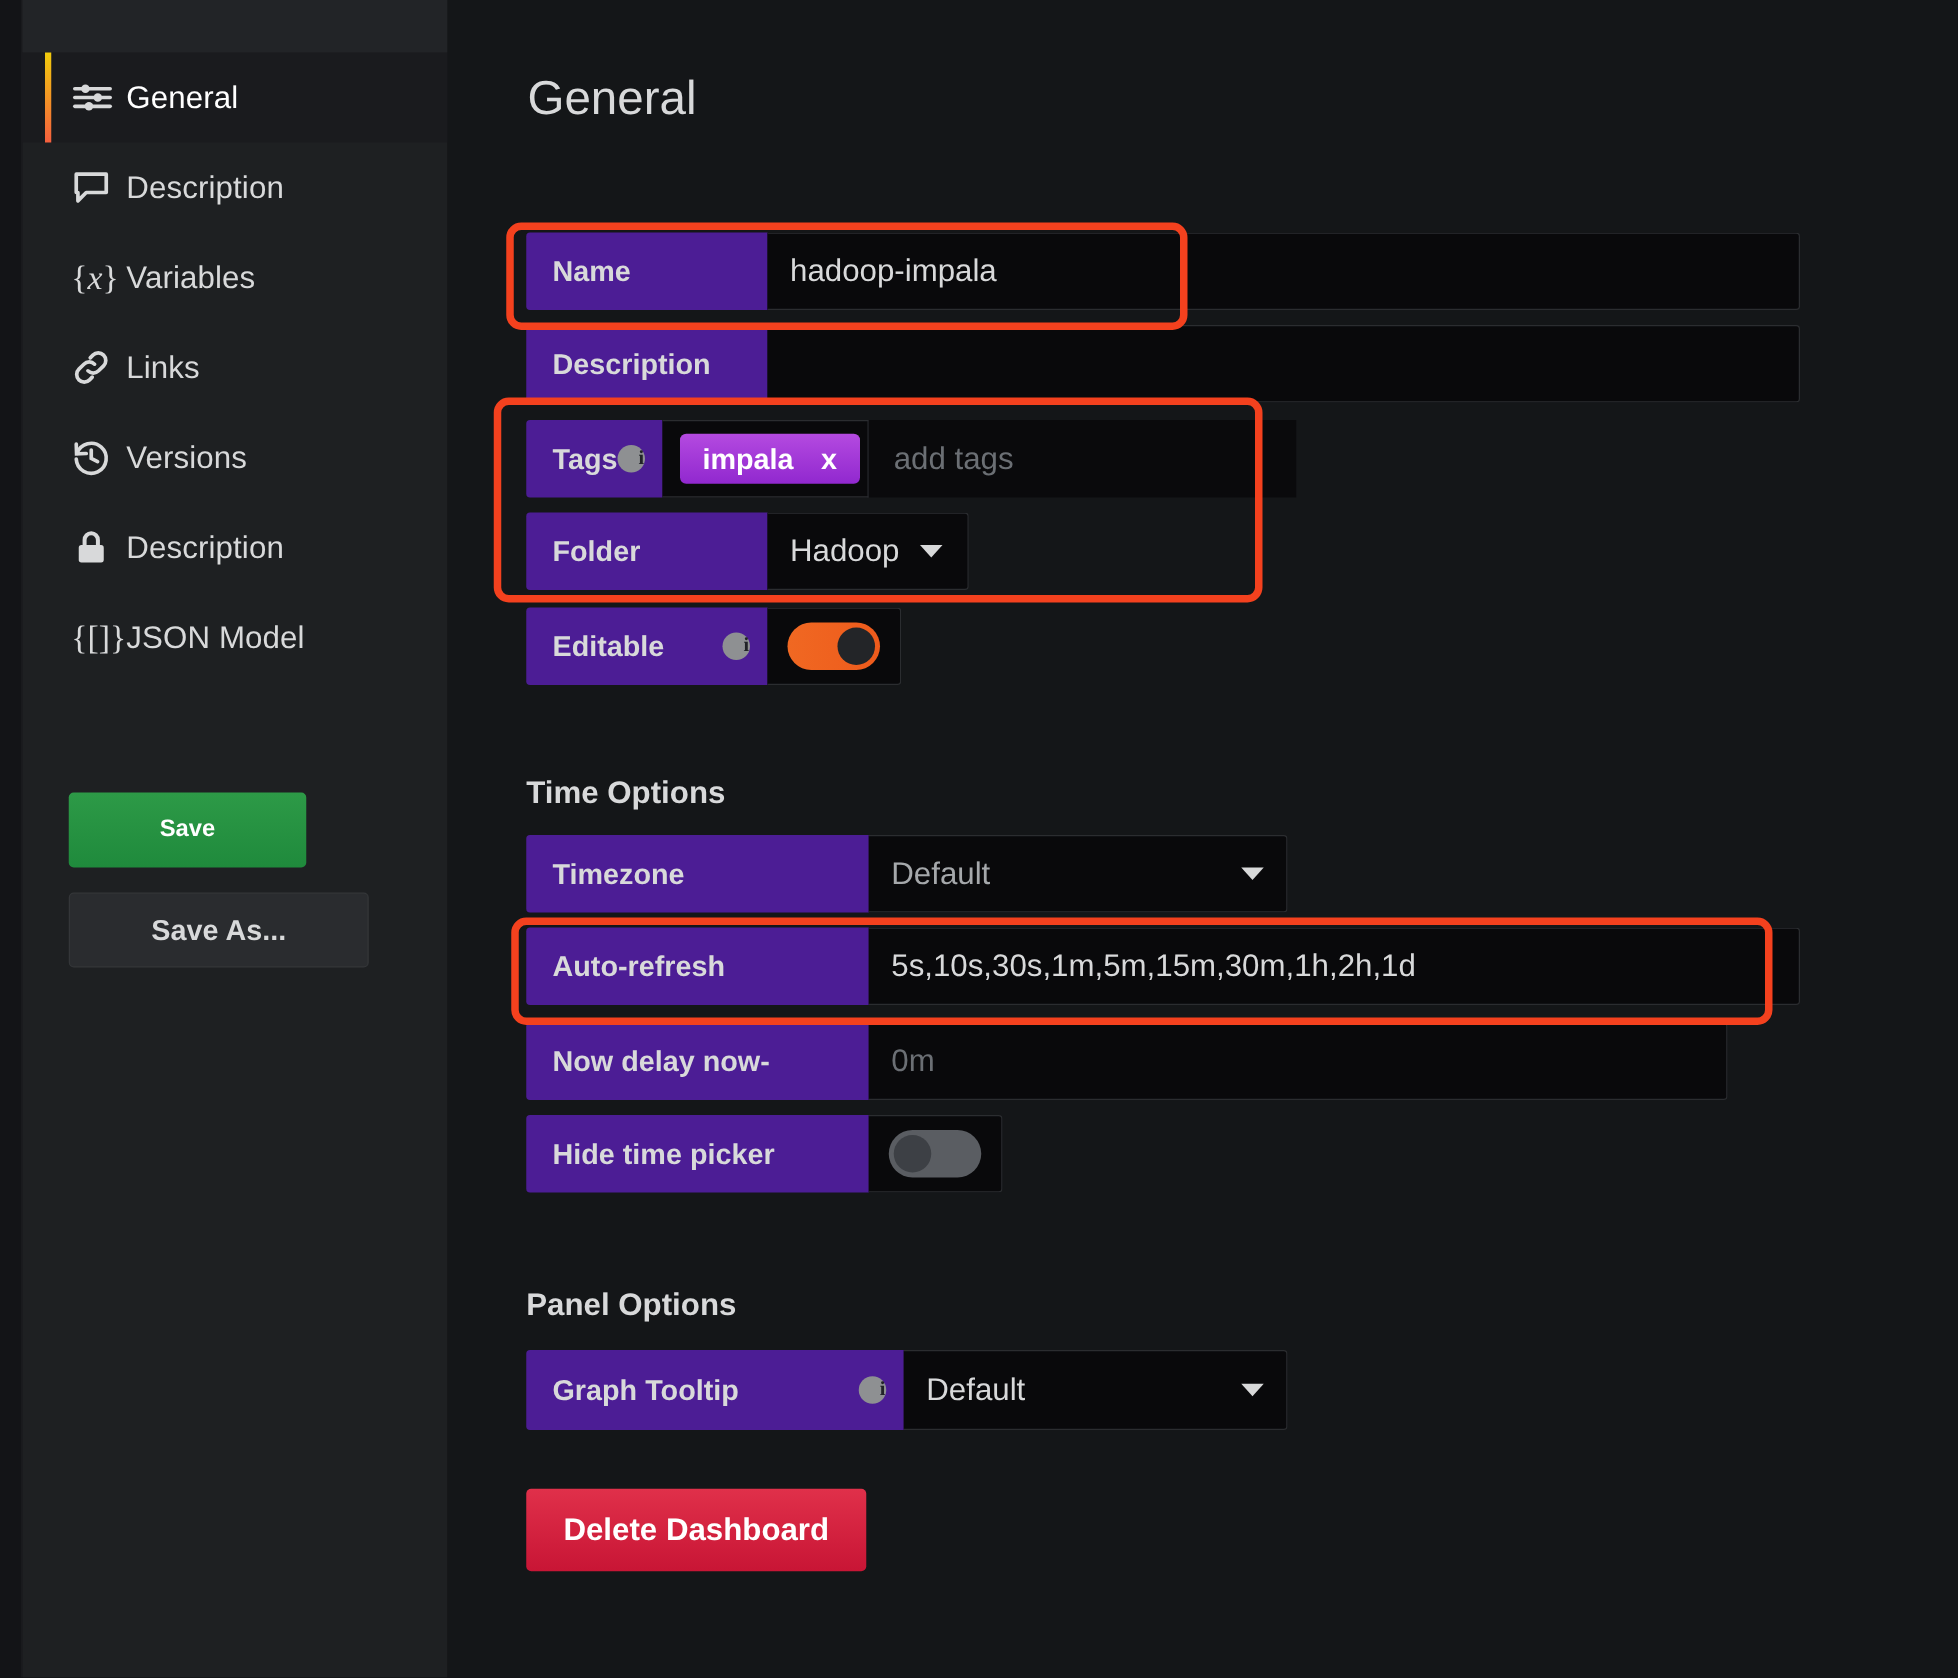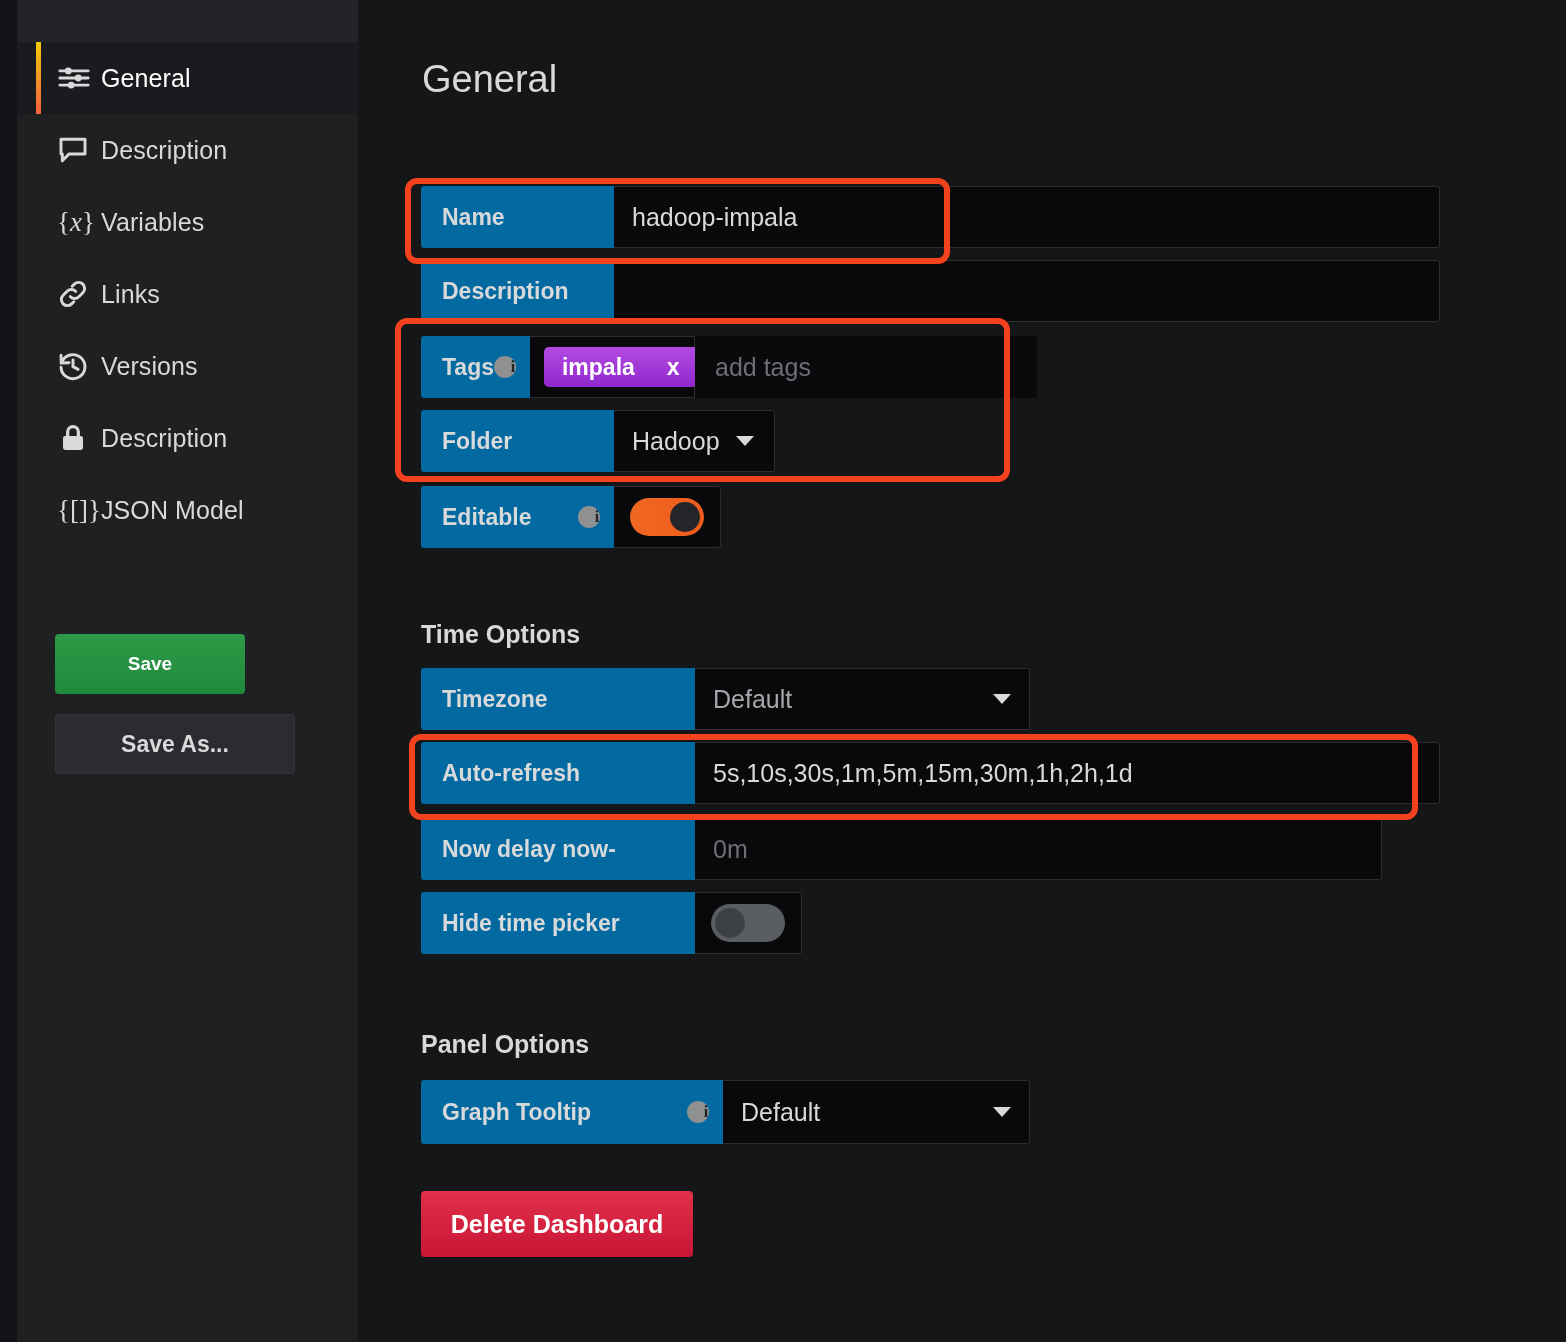--- a/index.html
+++ b/index.html
@@ -147,21 +147,21 @@
   
   .frow {
     position: absolute;
     display: flex;
     align-items: stretch;
     height: 62px;
   }
   .flabel {
     display: flex;
     align-items: center;
-    background: #0369a1;
+    background: #4c1d95;
     border-radius: 3px 0 0 3px;
     color: #d8d9da;
     font-size: 23px;
     font-weight: bold;
     padding-left: 21px;
     padding-right: 14px;
     white-space: nowrap;
   }
   .flabel .info-ico { margin-left: auto; padding-left: 16px; }
 
@@ -219,21 +219,21 @@
     background: #09090b;
     border: 1px solid #2b2d30;
     border-left: none;
     display: flex;
     align-items: center;
     padding: 0 14px;
   }
   .tag-pill {
     display: inline-flex;
     align-items: center;
-    gap: 32px;
+    gap: 22px;
     height: 40px;
     padding: 0 18px;
     border-radius: 5px;
     background: linear-gradient(180deg, #b44ae0 0%, #9128cf 100%);
     color: #ffffff;
     font-size: 23px;
     font-weight: bold;
     cursor: pointer;
   }
   .tag-x { font-size: 23px; font-weight: bold; cursor: pointer; }

